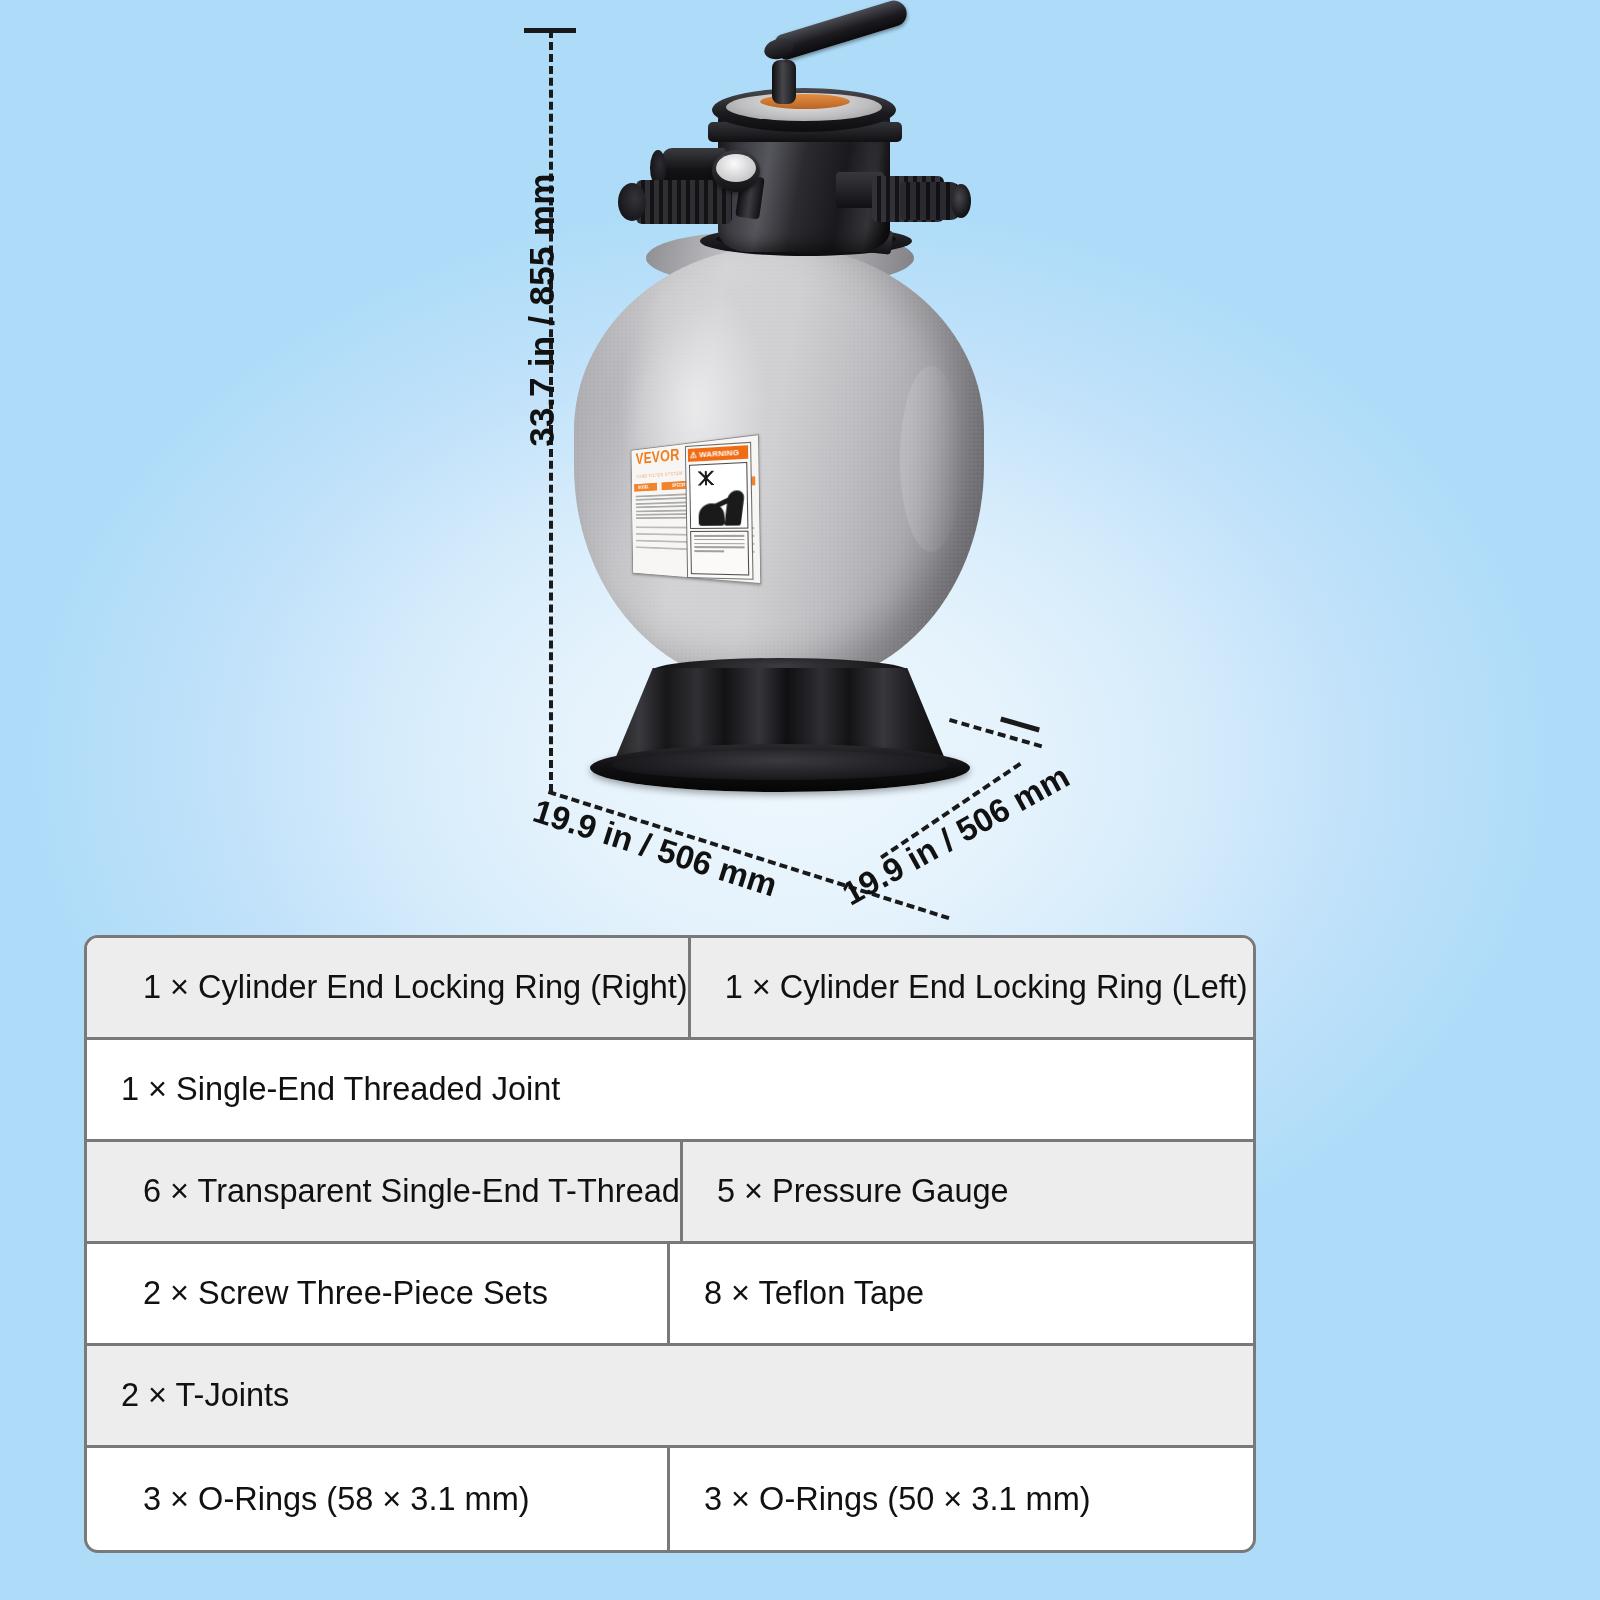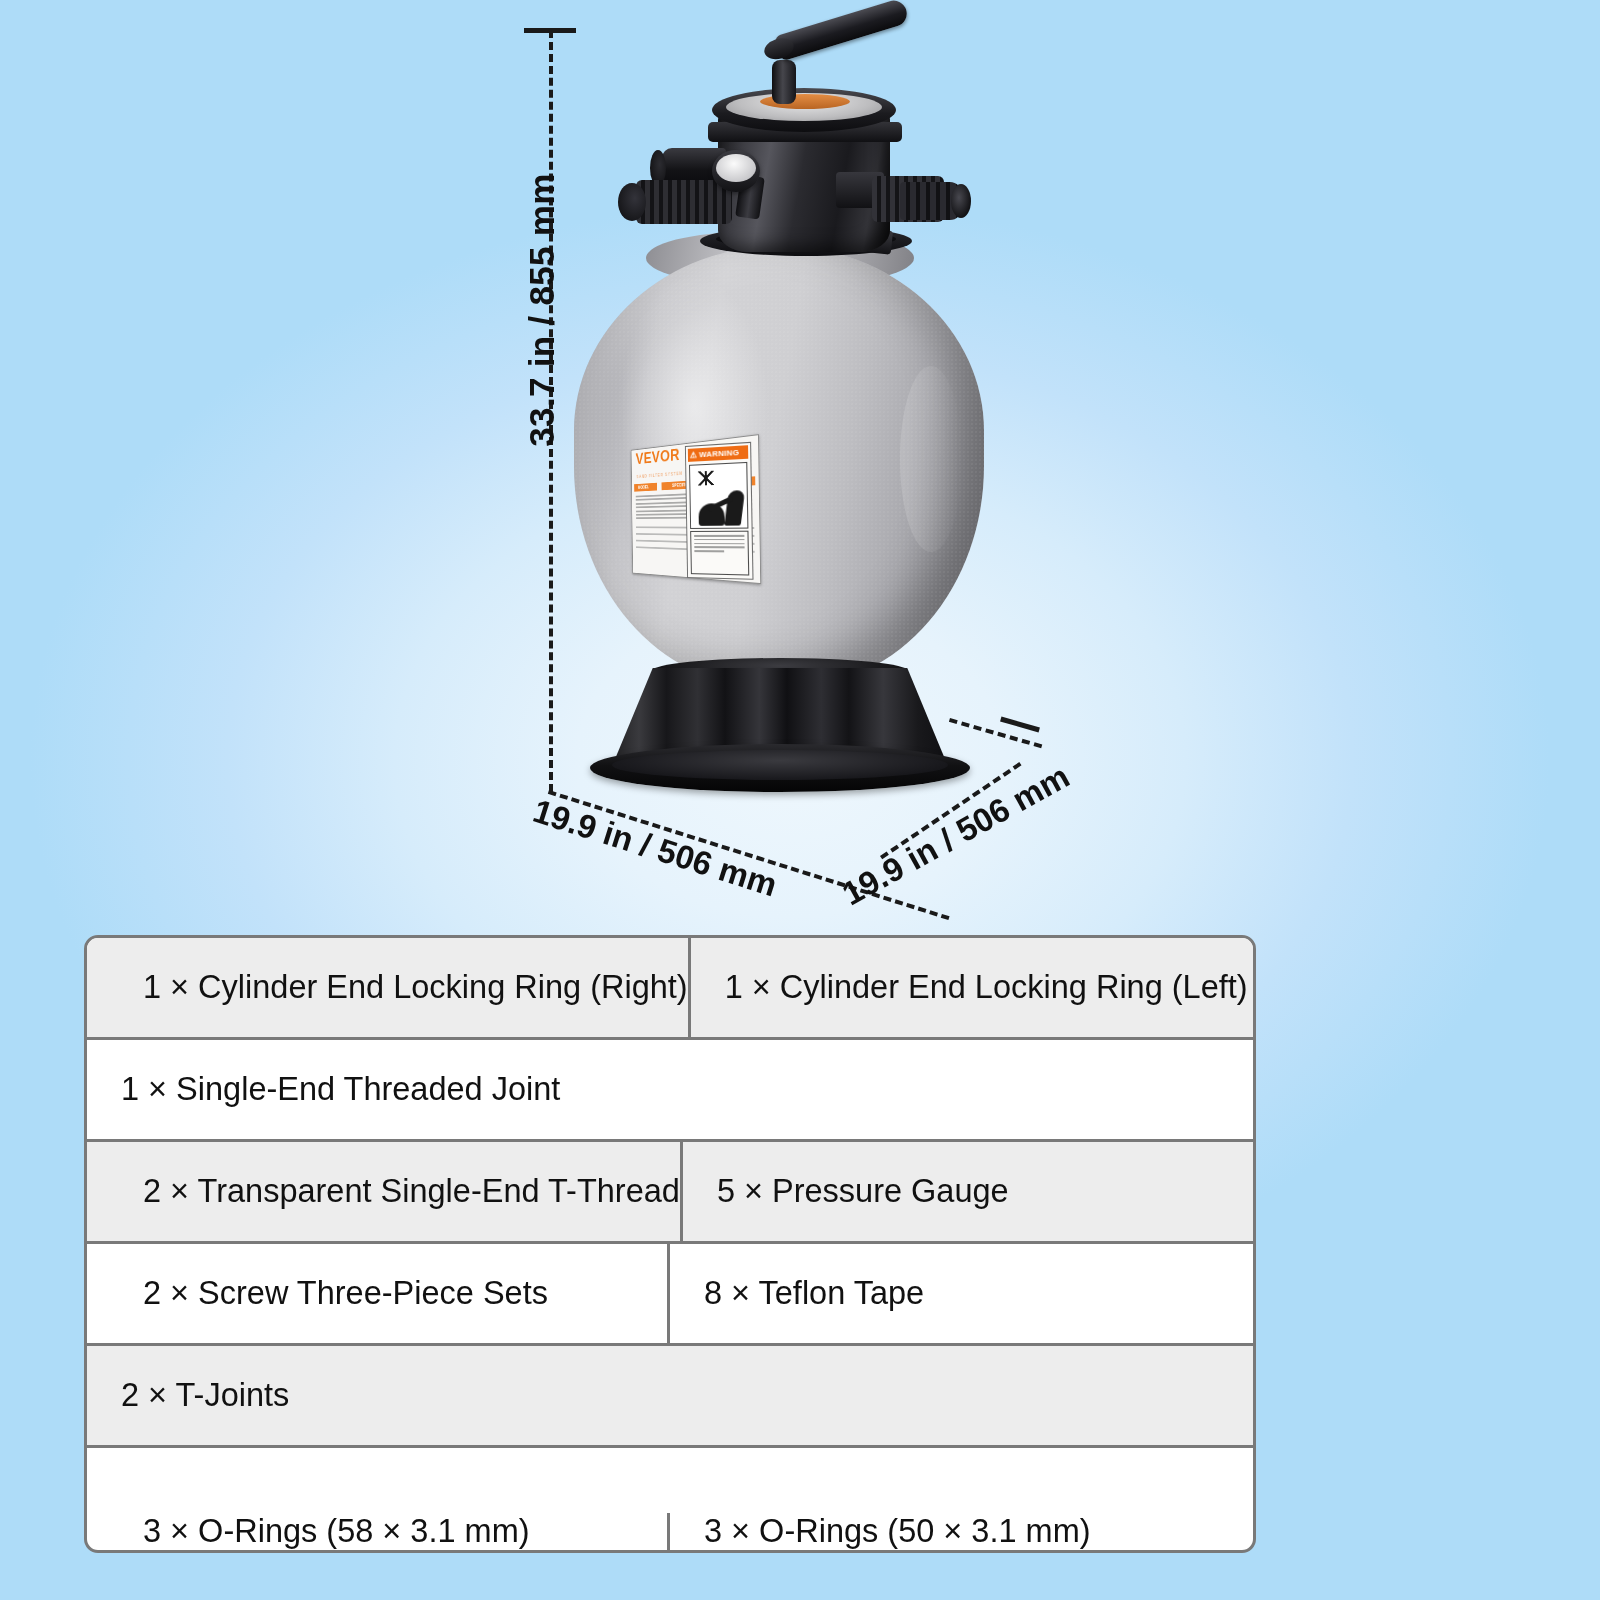--- a/index.html
+++ b/index.html
@@ -299,21 +299,21 @@
     background:#fff;
     box-sizing:border-box;
     margin-left:12px;
   }
   .row{
     display:flex;
     height:102px;
     border-bottom:3px solid #797979;
     box-sizing:border-box;
   }
-  .row:last-child{border-bottom:none;align-items:flex-end;}
+  .row:last-child{border-bottom:none;}
   .row.alt{background:#ededed;}
   .cell{
     flex:0 0 50%;
     display:flex;align-items:center;
     padding-left:56px;
     font-size:32.5px;color:#111;
     box-sizing:border-box;
     border-right:3px solid #797979;
     white-space:nowrap;
   }
@@ -420,21 +420,21 @@
 
   <div id="parts-table">
     <div class="row alt">
       <div class="cell">1 × Cylinder End Locking Ring (Right)</div>
       <div class="cell">1 × Cylinder End Locking Ring (Left)</div>
     </div>
     <div class="row">
       <div class="cell">1 × Single-End Threaded Joint</div>
     </div>
     <div class="row alt">
-      <div class="cell">2 × Transparent Single-End T-Thread</div>
+      <div class="cell">6 × Transparent Single-End T-Thread</div>
       <div class="cell">5 × Pressure Gauge</div>
     </div>
     <div class="row">
       <div class="cell">2 × Screw Three-Piece Sets</div>
       <div class="cell">8 × Teflon Tape</div>
     </div>
     <div class="row alt">
       <div class="cell">2 × T-Joints</div>
     </div>
     <div class="row">

